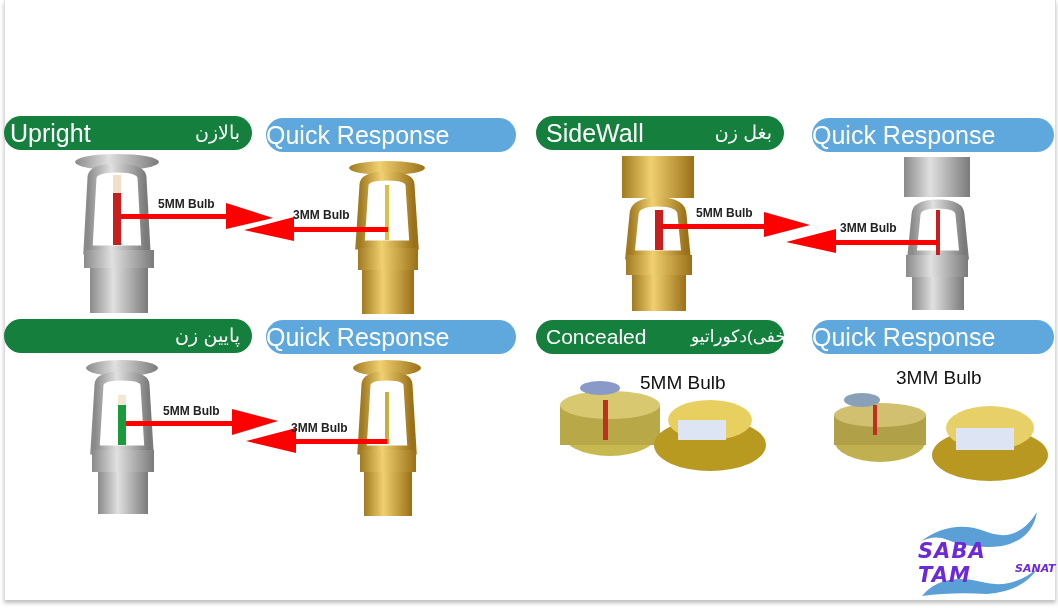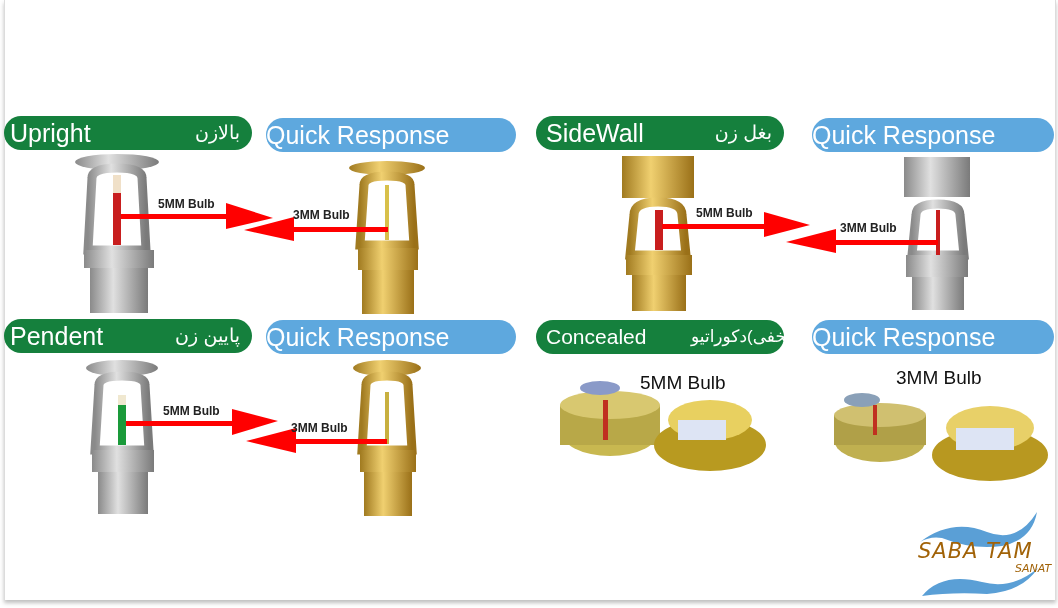--- a/index.html
+++ b/index.html
@@ -10,41 +10,40 @@
   .label.light { background:#5ea8de; text-align:left; }
   .label .en { position:absolute; left:6px; top:0; }
   .label .fa { position:absolute; right:12px; top:0; font-size:19px; direction:rtl; }
   .label.concealed { font-size:21px; }
   .label.concealed .en { left:10px; }
   .label.concealed .fa { left:155px; right:auto; font-size:17px; }
   .callout { position:absolute; font-size:12px; color:#222; font-weight:bold; }
   .callout.big { font-size:19px; font-weight:normal; color:#111; }
   svg { position:absolute; overflow:visible; }
   .logo { position:absolute; left:912px; top:510px; width:130px; height:90px; }
-  .logo-text { position:absolute; font-family:"DejaVu Sans", sans-serif; font-weight:normal; font-style:italic; color:#a16207; }
+  .logo-text { position:absolute; font-family:"DejaVu Sans", sans-serif; font-weight:bold; font-style:italic; color:#6d28d9; }
 </style>
 </head>
 <body>
 
 <div class="frame"></div>
 
 <div class="label dark" style="left:4px;top:116px;width:248px;">
   <span class="en">Upright</span>
   <span class="fa">بالازن</span>
 </div>
 <div class="label light" style="left:266px;top:118px;width:250px;">Quick Response</div>
 
 <div class="label dark" style="left:536px;top:116px;width:248px;">
   <span class="en" style="left:10px">SideWall</span>
   <span class="fa">بغل زن</span>
 </div>
 <div class="label light" style="left:812px;top:118px;width:242px;">Quick Response</div>
 
 <div class="label dark" style="left:4px;top:319px;width:248px;">
-  <span class="en">Pendent</span>
   <span class="fa">پایین زن</span>
 </div>
 <div class="label light" style="left:266px;top:320px;width:250px;">Quick Response</div>
 
 <div class="label dark concealed" style="left:536px;top:320px;width:248px;">
   <span class="en">Concealed</span>
   <span class="fa">(مخفی)دکوراتیو</span>
 </div>
 <div class="label light" style="left:812px;top:320px;width:242px;">Quick Response</div>
 

